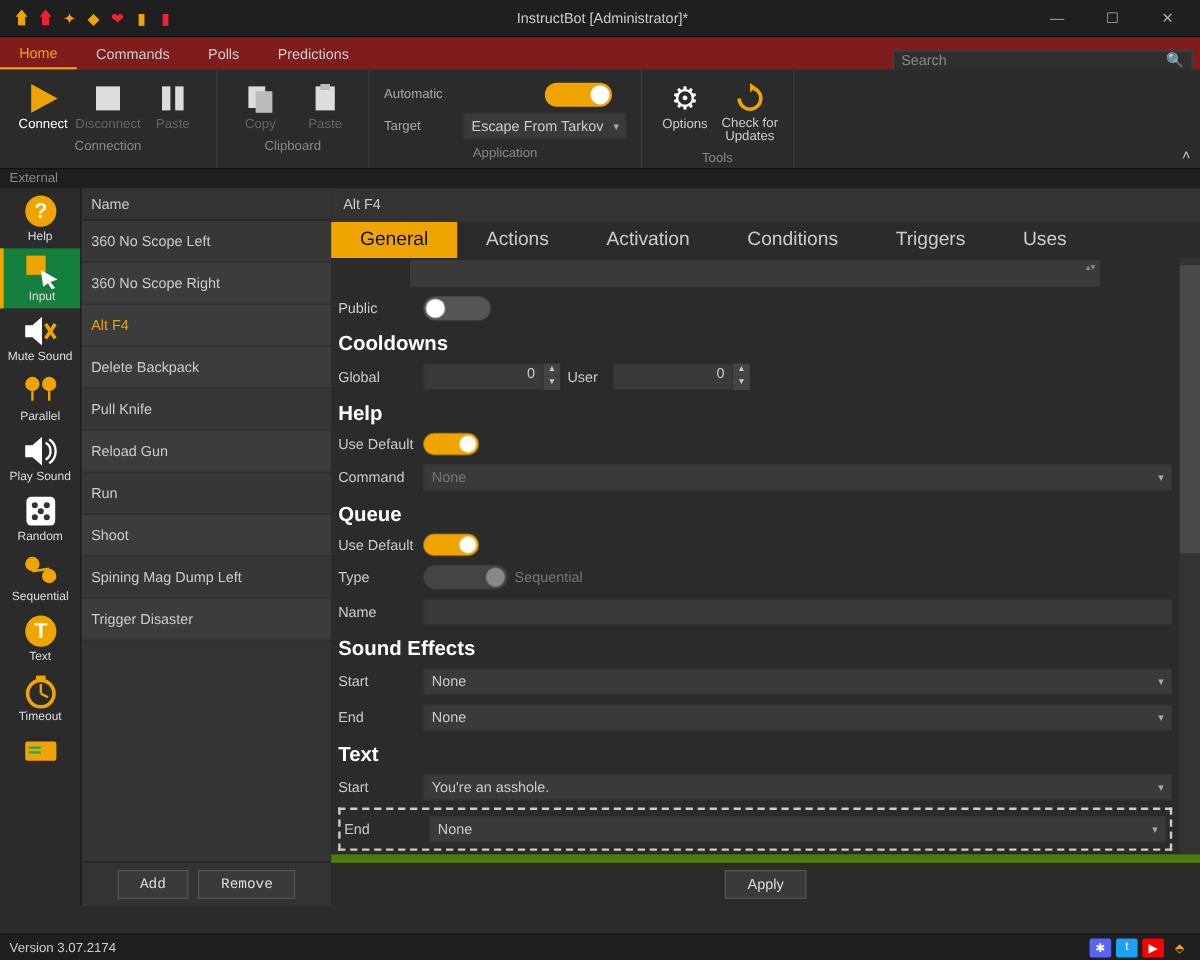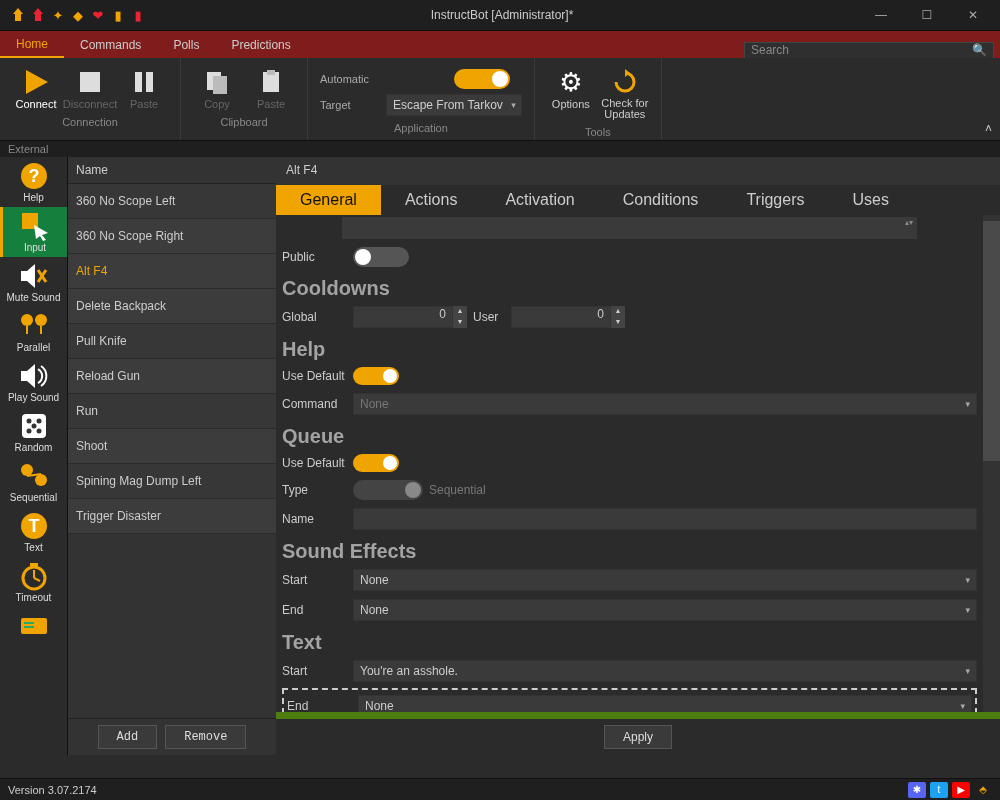--- a/index.html
+++ b/index.html
@@ -89,21 +89,21 @@
   .det-hdr { height:28px; background:#333; color:#ccc; padding:6px 10px; font-size:12px;}
   .tabs { display:flex; background:#2b2b2b;}
   .tab { padding:6px 24px; color:#ccc; font-size:16px;}
   .tab.active { background:#f0a400; color:#111;}
   .det-body-wrap { flex:1; display:flex; min-height:0;}
   .det-body { flex:1; overflow:auto; padding:0 6px 6px 6px; background:#2b2b2b;}
   .scrollbar { width:17px; background:#333;}
   .scrollbar .thumb{ width:100%; height:240px; background:#4a4a4a; margin-top:6px;}
   .form-row { display:flex; align-items:center; padding:4px 0; gap:6px;}
   .form-row .flbl { width:65px; color:#ccc; }
-  .section-hdr { font-weight:bold; color:#a3a3a3; font-size:20px; padding:6px 0 2px 0;}
+  .section-hdr { font-weight:bold; color:#ffffff; font-size:17px; padding:6px 0 2px 0;}
   .input { background:#3a3a3a; border:1px solid #333; color:#ccc; height:22px; padding:0 6px;}
   .num-spin { display:flex;}
   .num-spin .input { width:100px; text-align:right;}
   .spin-btns { display:flex; flex-direction:column; }
   .spin-btns div{ width:14px; height:11px; background:#444; font-size:7px; text-align:center; line-height:10px; color:#ccc;}
   .full { flex:1;}
   .dropdown { background:#3a3a3a; border:1px solid #333; color:#ccc; height:22px; padding:0 20px 0 6px; position:relative; display:flex; align-items:center;}
   .dropdown::after{ content:"▾"; position:absolute; right:6px; font-size:9px; color:#aaa;}
   .det-foot { display:flex; justify-content:center; padding:6px 14px; border-top:7px solid #4d7c0f;}
   .dashed-box { border:2px dashed #ccc; padding:3px; margin:2px 0;}

